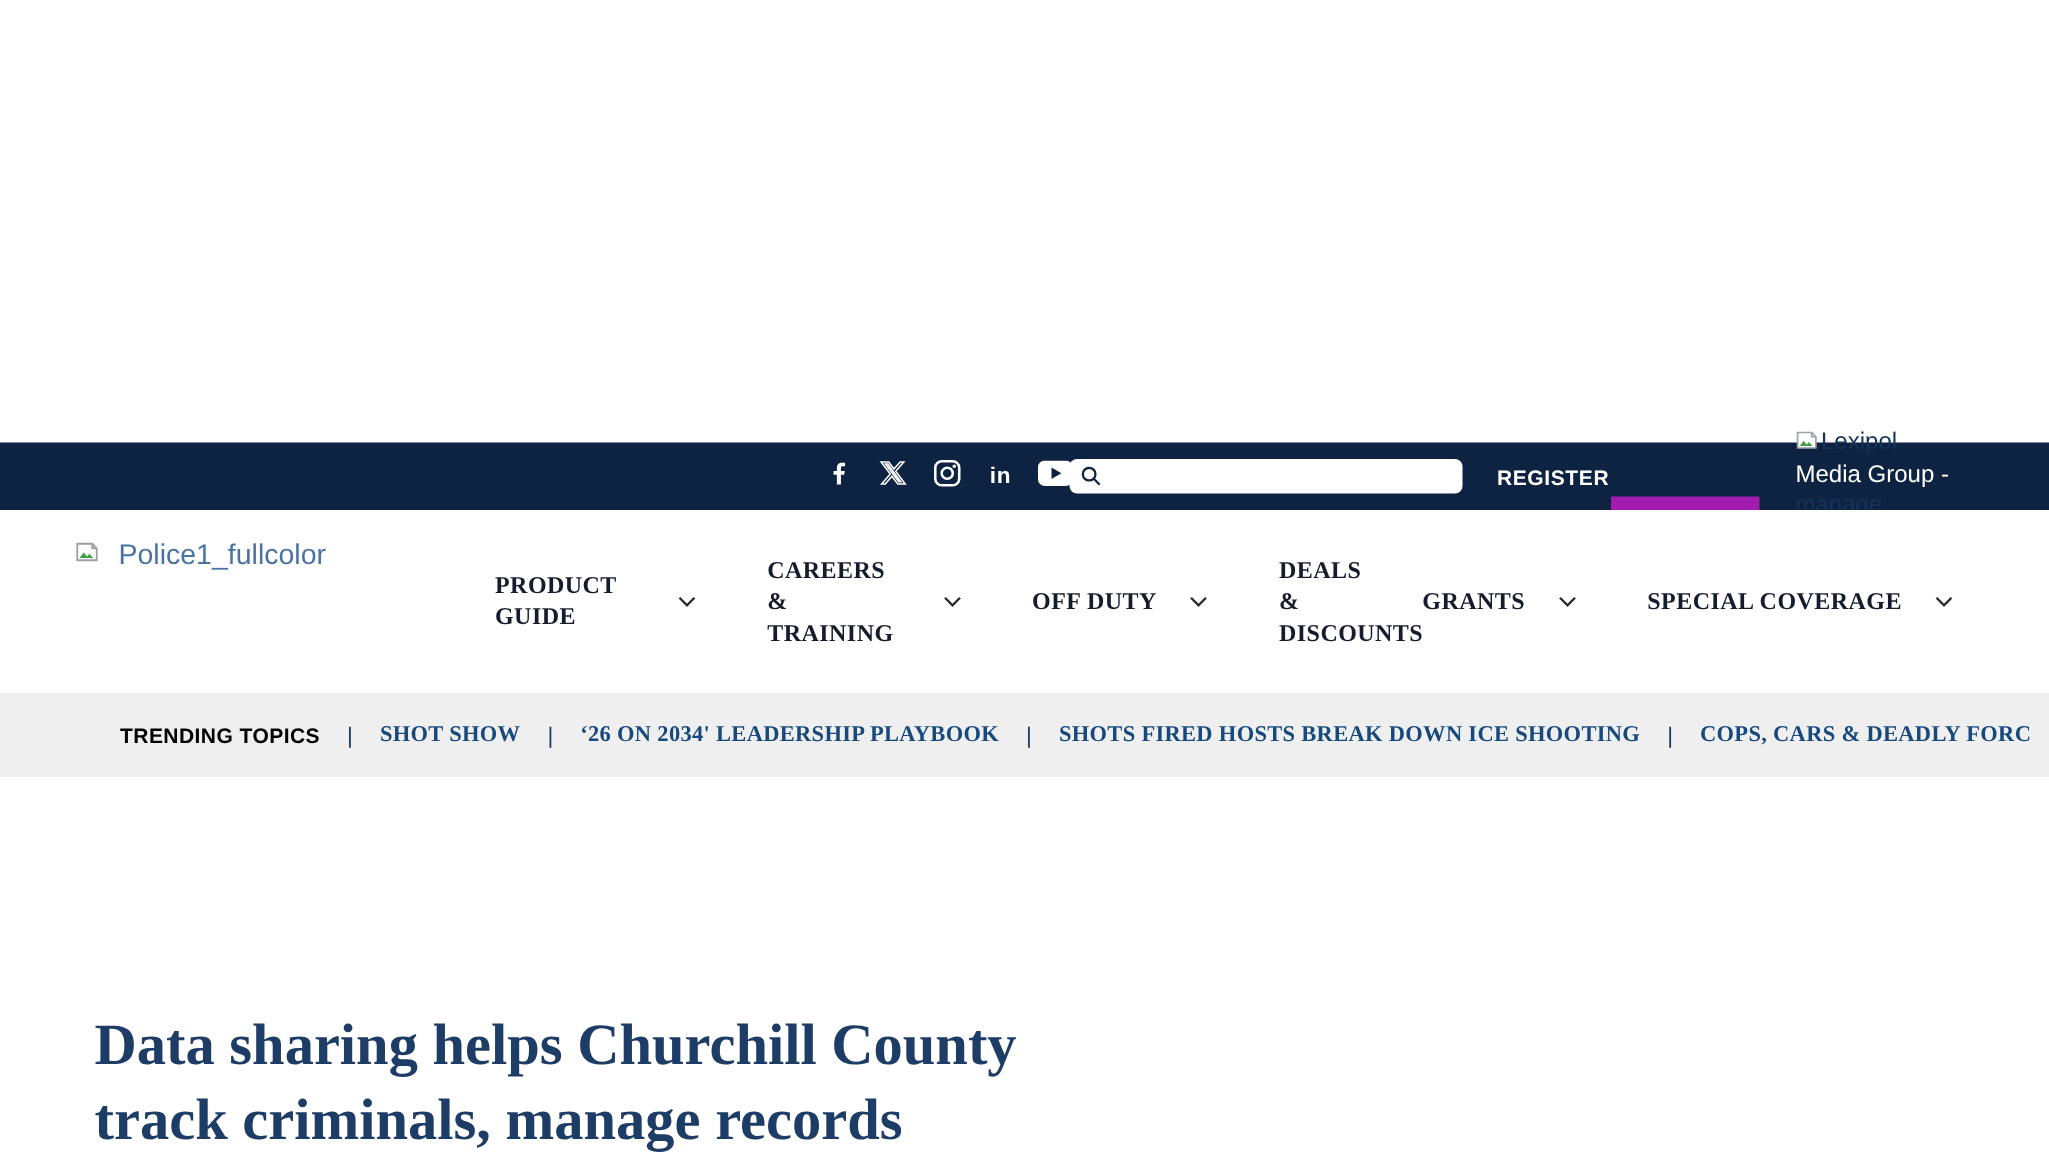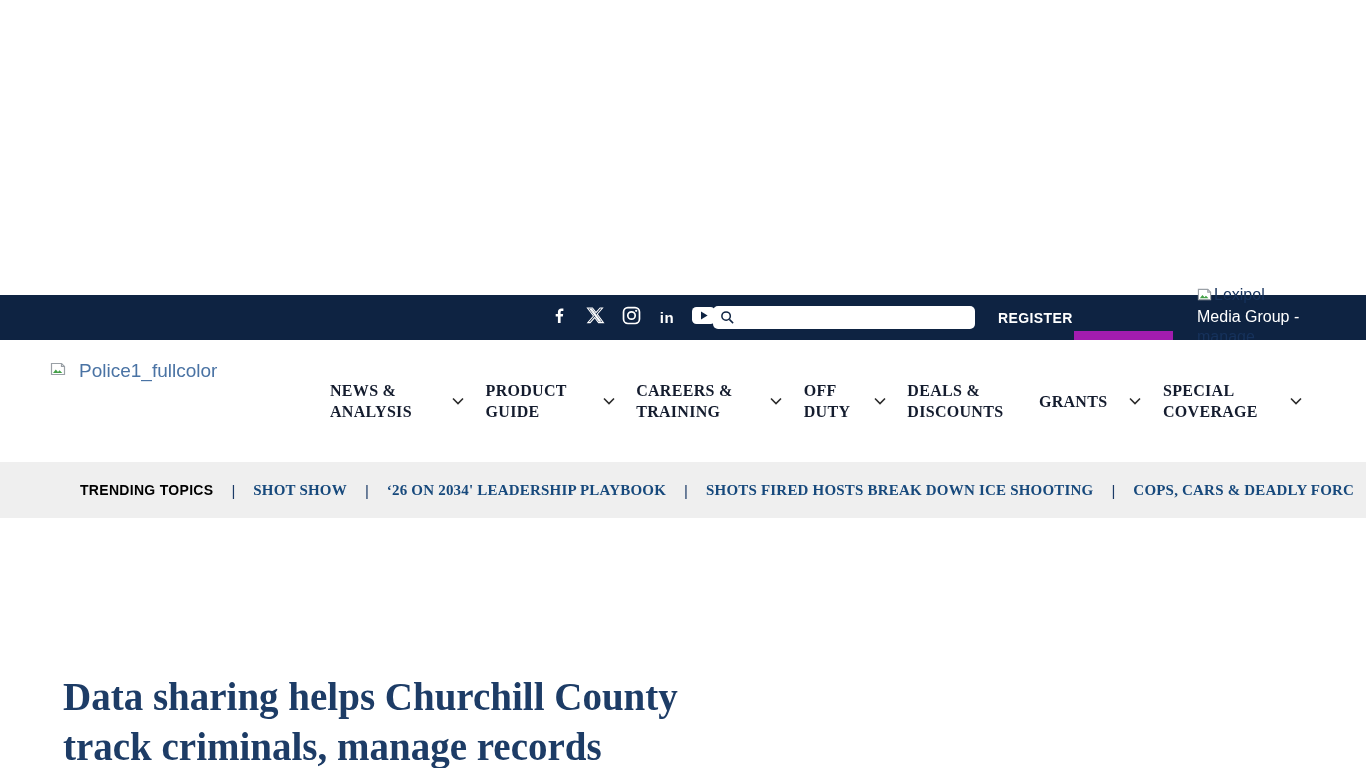--- a/index.html
+++ b/index.html
@@ -183,30 +183,20 @@
             <path d="M11.5 2.5v3h3" fill="none" stroke="#9aa0a6" stroke-width="1.2"></path>
             <path d="M3 12l2.8-3.6 2.2 2.6 1.5-1.8 2.8 2.8z" fill="#43a047"></path>
           </svg>
       </span>
       <span>Police1_fullcolor</span>
     </a>
 
     <ul class="menu">
       <li>
         <a href="#" class="nav-link">
-          <span class="label">NEWS &amp; ANALYSIS</span>
-          <span class="chev">
-            <svg width="12" height="8" viewBox="0 0 12 8">
-                <polyline points="1,1.5 6,6.5 11,1.5" fill="none" stroke="#2b2b2b" stroke-width="1.6"></polyline>
-              </svg>
-          </span>
-        </a>
-      </li>
-      <li>
-        <a href="#" class="nav-link">
           <span class="label">PRODUCT GUIDE</span>
           <span class="chev">
             <svg width="12" height="8" viewBox="0 0 12 8">
                 <polyline points="1,1.5 6,6.5 11,1.5" fill="none" stroke="#2b2b2b" stroke-width="1.6"></polyline>
               </svg>
           </span>
         </a>
       </li>
       <li>
         <a href="#" class="nav-link">

